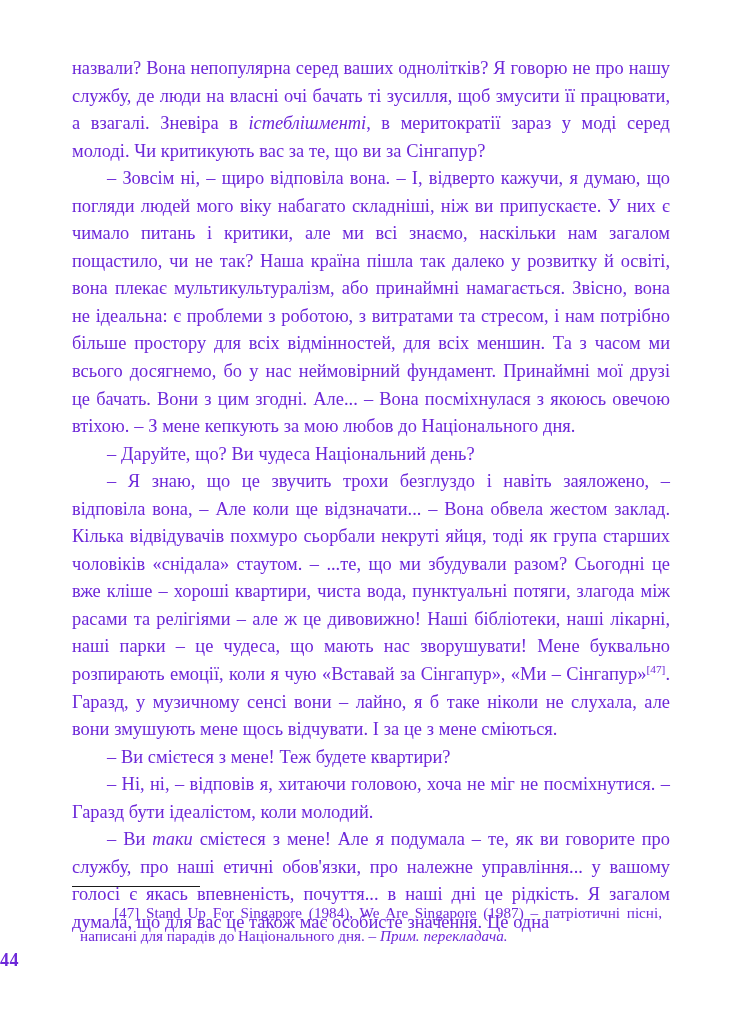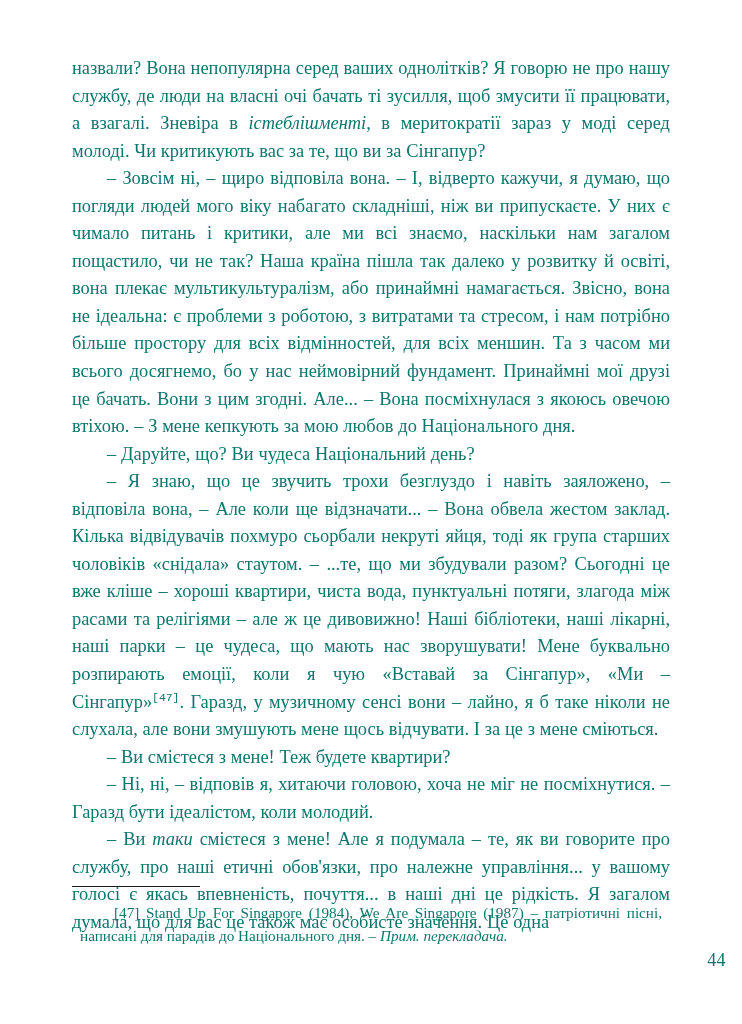--- a/index.html
+++ b/index.html
@@ -9,21 +9,21 @@
     background: #ffffff;
   }
   .page {
     position: relative;
     width: 742px;
     height: 1024px;
     background: #ffffff;
     overflow: hidden;
     box-sizing: border-box;
     font-family: "Liberation Serif", "DejaVu Serif", serif;
-    color: #0f766e;
+    color: #6d28d9;
     padding-left: 45px;
   }
   .text-column {
     position: absolute;
     left: 72px;
     top: 55px;
     width: 598px;
   }
   .body-par {
     margin: 0;
@@ -39,21 +39,20 @@
     text-indent: 0;
   }
   .body-par i,
   .footnote i {
     font-style: italic;
   }
   sup.fn-ref {
     font-size: 0.62em;
     vertical-align: super;
     line-height: 0;
-    font-family: Liberation Mono, monospace;
   }
   .footnote-zone {
     position: absolute;
     left: 72px;
     top: 886px;
     width: 598px;
   }
   .footnote-rule {
     width: 128px;
     height: 0;
@@ -66,23 +65,24 @@
     font-size: 15.2px;
     line-height: 23px;
     text-align: justify;
     text-indent: 34px;
   }
   .page-number {
     position: absolute;
     left: 0;
     top: 950px;
     width: 726px;
-    text-align: right;
+    text-align: left;
     font-size: 18px;
     letter-spacing: 0.4px;
+    font-weight: bold;
   }
 </style>
 </head>
 <body>
 
 <div class="page">
 
   <div class="text-column" id="body-column">
       <p class="body-par no-indent"><span>назвали? Вона непопулярна серед ваших однолітків? Я говорю не про нашу службу, де люди на власні очі бачать ті зусилля, щоб змусити її працювати, а взагалі. Зневіра в </span><i>істеблішменті</i><span>, в меритократії зараз у моді серед молоді. Чи критикують вас за те, що ви за Сінгапур?</span></p>
       <p class="body-par"><span>– Зовсім ні, – щиро відповіла вона. – І, відверто кажучи, я думаю, що погляди людей мого віку набагато складніші, ніж ви припуска­єте. У них є чимало питань і критики, але ми всі знаємо, наскільки нам загалом пощастило, чи не так? Наша країна пішла так далеко у розвитку й освіті, вона плекає мультикультуралізм, або принай­мні намагається. Звісно, вона не ідеальна: є проблеми з роботою, з витратами та стресом, і нам потрібно більше простору для всіх від­мінностей, для всіх меншин. Та з часом ми всього досягнемо, бо у нас неймовірний фундамент. Принаймні мої друзі це бачать. Вони з цим згодні. Але... – Вона посміхнулася з якоюсь овечою втіхою. – З мене кепкують за мою любов до Національного дня.</span></p>

